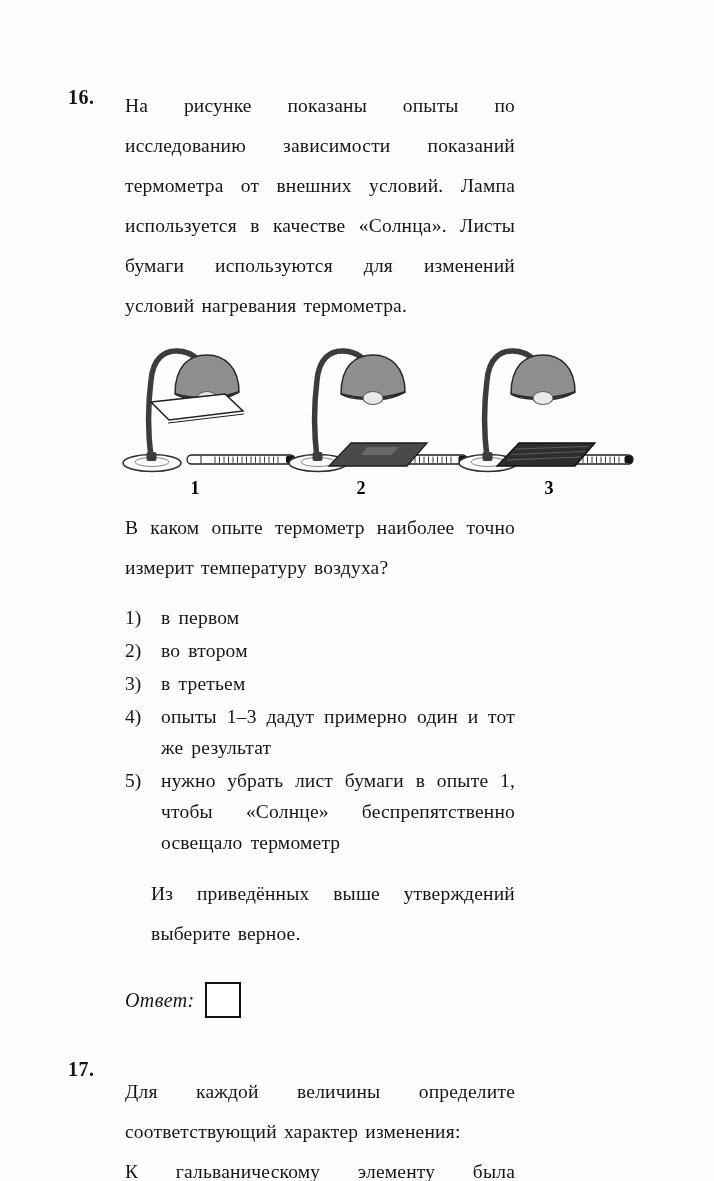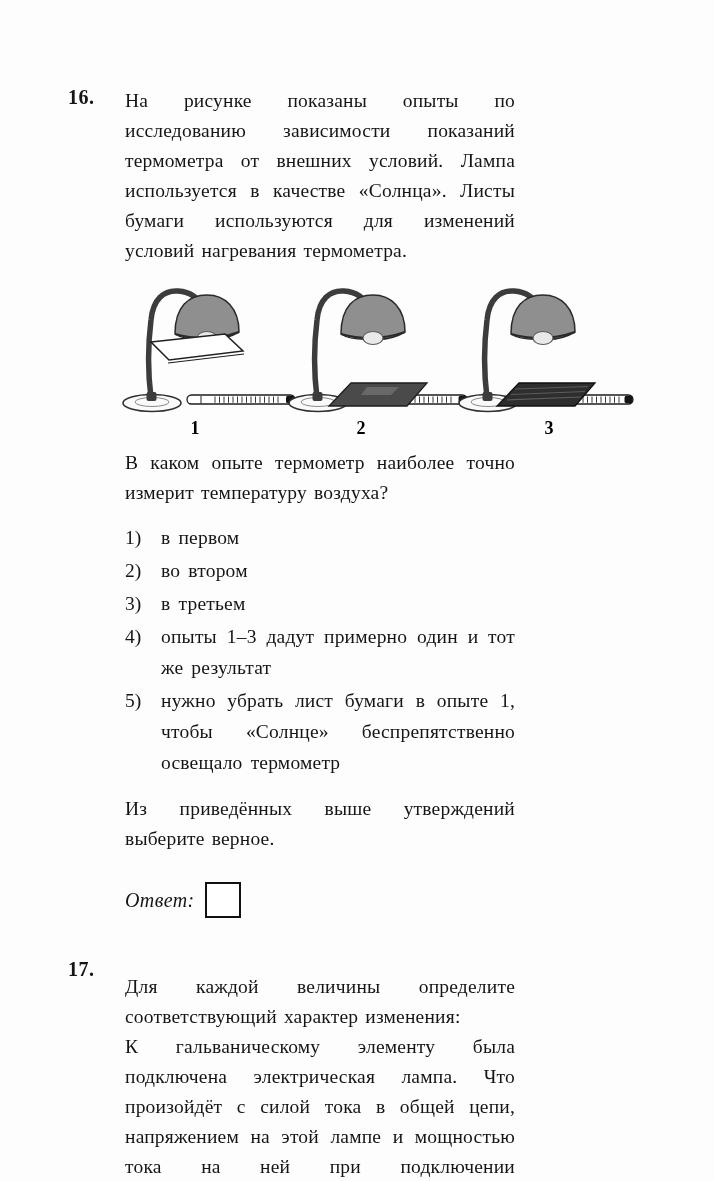--- a/index.html
+++ b/index.html
@@ -8,31 +8,31 @@
     background:#fdfdfd;
     font-family:"Liberation Serif","DejaVu Serif",serif;
     color:#151515;
     overflow:hidden;
   }
   .page{box-sizing:border-box;width:581px;height:1181px;padding:86px 66px 0 68px;}
   .q{display:flex;}
   .qnum{flex:0 0 57px;font-weight:bold;font-size:20px;letter-spacing:.5px;}
   .qbody{flex:1;min-width:0;}
   .just{
-    text-align:justify;font-size:19.5px;line-height:30px;margin:0;
+    text-align:justify;font-size:19.5px;line-height:40px;margin:0;
     word-spacing:2px;letter-spacing:.2px;
   }
   .figure-wrap{margin:16px 0 6px -10px;}
   .figure-wrap svg{display:block;}
   .question-p{margin-top:1px;}
   .options{margin-top:14px;}
   .opt{display:flex;font-size:19.5px;line-height:31px;margin:0 0 2px 0;}
   .optnum{flex:0 0 36px;}
   .opttext{flex:1;min-width:0;text-align:justify;word-spacing:3px;letter-spacing:.2px;max-width:480px;}
-  .instruction{margin-top:16px;}
+  .instruction{margin-top:16px;margin-left:26px;}
   .answer-row{display:flex;align-items:center;margin-top:24px;height:44px;}
   .answer-label{font-style:italic;font-size:20px;letter-spacing:.4px;}
   .answer-box{width:32px;height:32px;border:2.4px solid #111;background:#fff;margin-left:10px;}
   .q17{margin-top:36px;}
   .followup{margin-top:14px;}
   .pagenum{font-size:20px;margin-top:16px;text-align:left;position:relative;left:-42px;}
   svg text{font-family:"Liberation Serif","DejaVu Serif",serif;}
 </style>
 </head>
 <body>

